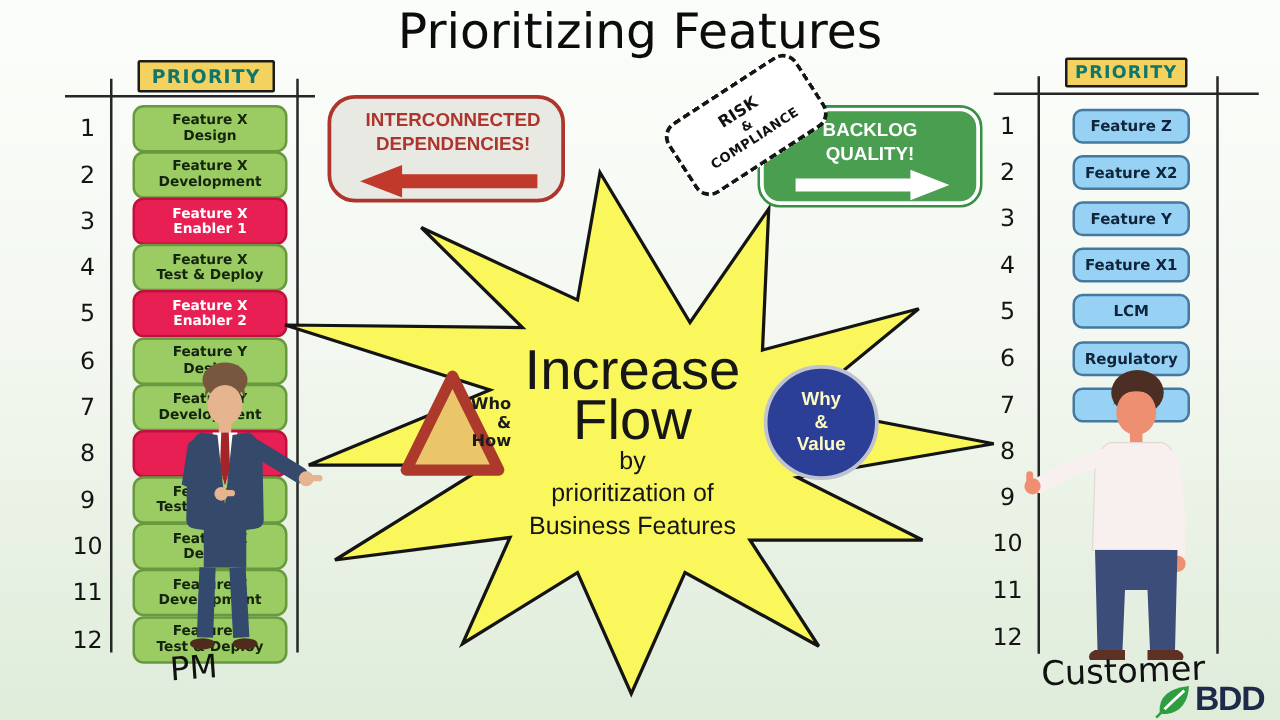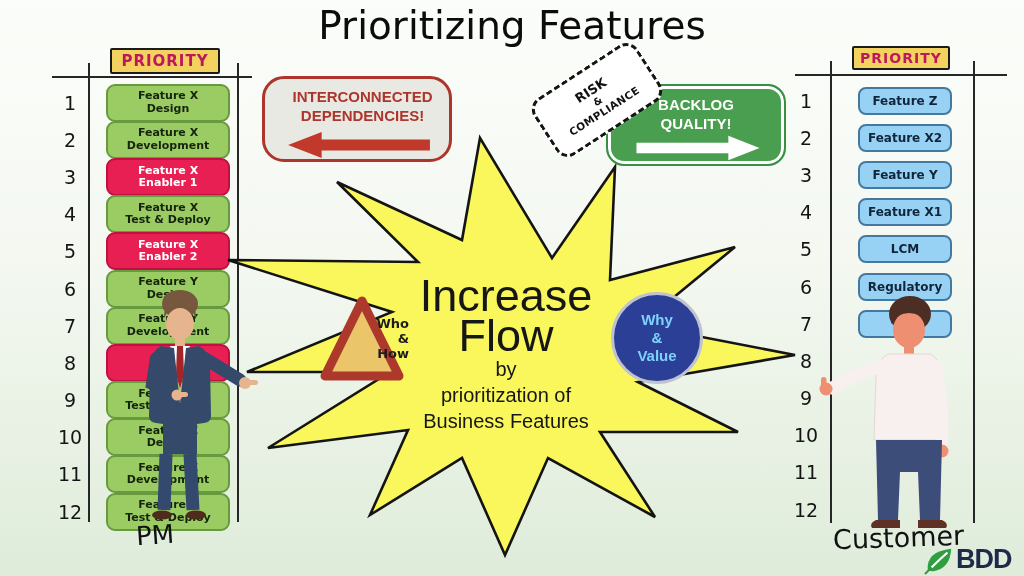--- a/index.html
+++ b/index.html
@@ -7,21 +7,21 @@
     background:linear-gradient(180deg,#fbfdfa 0%,#f4f8f1 45%,#dfecda 100%);
     font-family:"DejaVu Sans",sans-serif;}
   .abs{position:absolute;}
   .title{top:3px;left:0;width:100%;text-align:center;font-size:39px;color:#0c0c0c;z-index:3;}
   
   .vline{width:2px;background:#262626;z-index:1;}
   .hline{height:2px;background:#262626;z-index:1;}
   
   .phead{background:#f3d25f;border:2px solid #1b1b1b;border-radius:2px;z-index:2;
     display:flex;align-items:center;justify-content:center;
-    font-weight:bold;font-size:15px;letter-spacing:1px;color:#be185d;box-sizing:border-box;text-align:center;}
+    font-weight:bold;font-size:15px;letter-spacing:1px;color:#0f766e;box-sizing:border-box;text-align:center;}
   
   .rows{z-index:2;}
   .prow{display:flex;align-items:center;height:37.2px;}
   .rank{width:32px;text-align:center;font-size:19px;color:#141414;}
   .fbox{width:124px;margin-left:20px;height:38px;border:2px solid #67993f;background:#9bcb63;
     border-radius:9px;display:flex;flex-direction:column;align-items:center;justify-content:center;
     font-size:11px;font-weight:bold;color:#15250d;line-height:1.12;box-sizing:border-box;text-align:center;}
   .fbox[data-type="red"]{background:#e81f53;border-color:#bf1040;color:#fff;}
   .rrank{width:36px;text-align:center;font-size:19px;color:#141414;}
   .rbox{width:94px;height:28px;margin-left:34px;background:#97d2f4;border:2px solid #44799f;
@@ -47,21 +47,21 @@
   .star-svg{left:0;top:0;z-index:2;pointer-events:none;}
   .flow{left:378px;top:276px;width:256px;text-align:center;z-index:3;
     font-family:"Liberation Sans",sans-serif;color:#161616;}
   .flow .h{font-size:45px;line-height:40px;}
   .flow .s{font-size:20px;line-height:26px;}
   .tri-wrap{left:315px;top:292px;width:94px;height:96px;z-index:4;}
   .tri-text{left:315px;top:316px;width:94px;text-align:right;z-index:4;
     font-weight:bold;font-size:13px;line-height:15px;color:#1c1c1c;}
   .why{left:611px;top:292px;width:92px;height:92px;border-radius:50%;background:#2b3f96;
     border:3px solid #bfc3cf;box-sizing:border-box;z-index:4;text-align:center;
-    font-family:"Liberation Sans",sans-serif;font-weight:bold;font-size:15px;line-height:18px;color:#7dd3fc;
+    font-family:"Liberation Sans",sans-serif;font-weight:bold;font-size:15px;line-height:18px;color:#fef9c3;
     display:flex;flex-direction:column;align-items:center;justify-content:center;}
   
   .char{z-index:7;}
   .pm-label{left:136px;top:520px;font-size:26px;color:#111;transform:rotate(-4deg);z-index:8;}
   .cust-label{left:833px;top:522px;font-size:27px;color:#111;transform:rotate(-2deg);z-index:8;}
   .logo{left:924px;top:544px;display:flex;align-items:center;z-index:8;}
   .logo .txt{font-family:"Liberation Sans",sans-serif;font-weight:bold;font-size:27px;color:#1e2a4a;letter-spacing:-1px;margin-left:2px;}
 </style>
 </head>
 <body>

